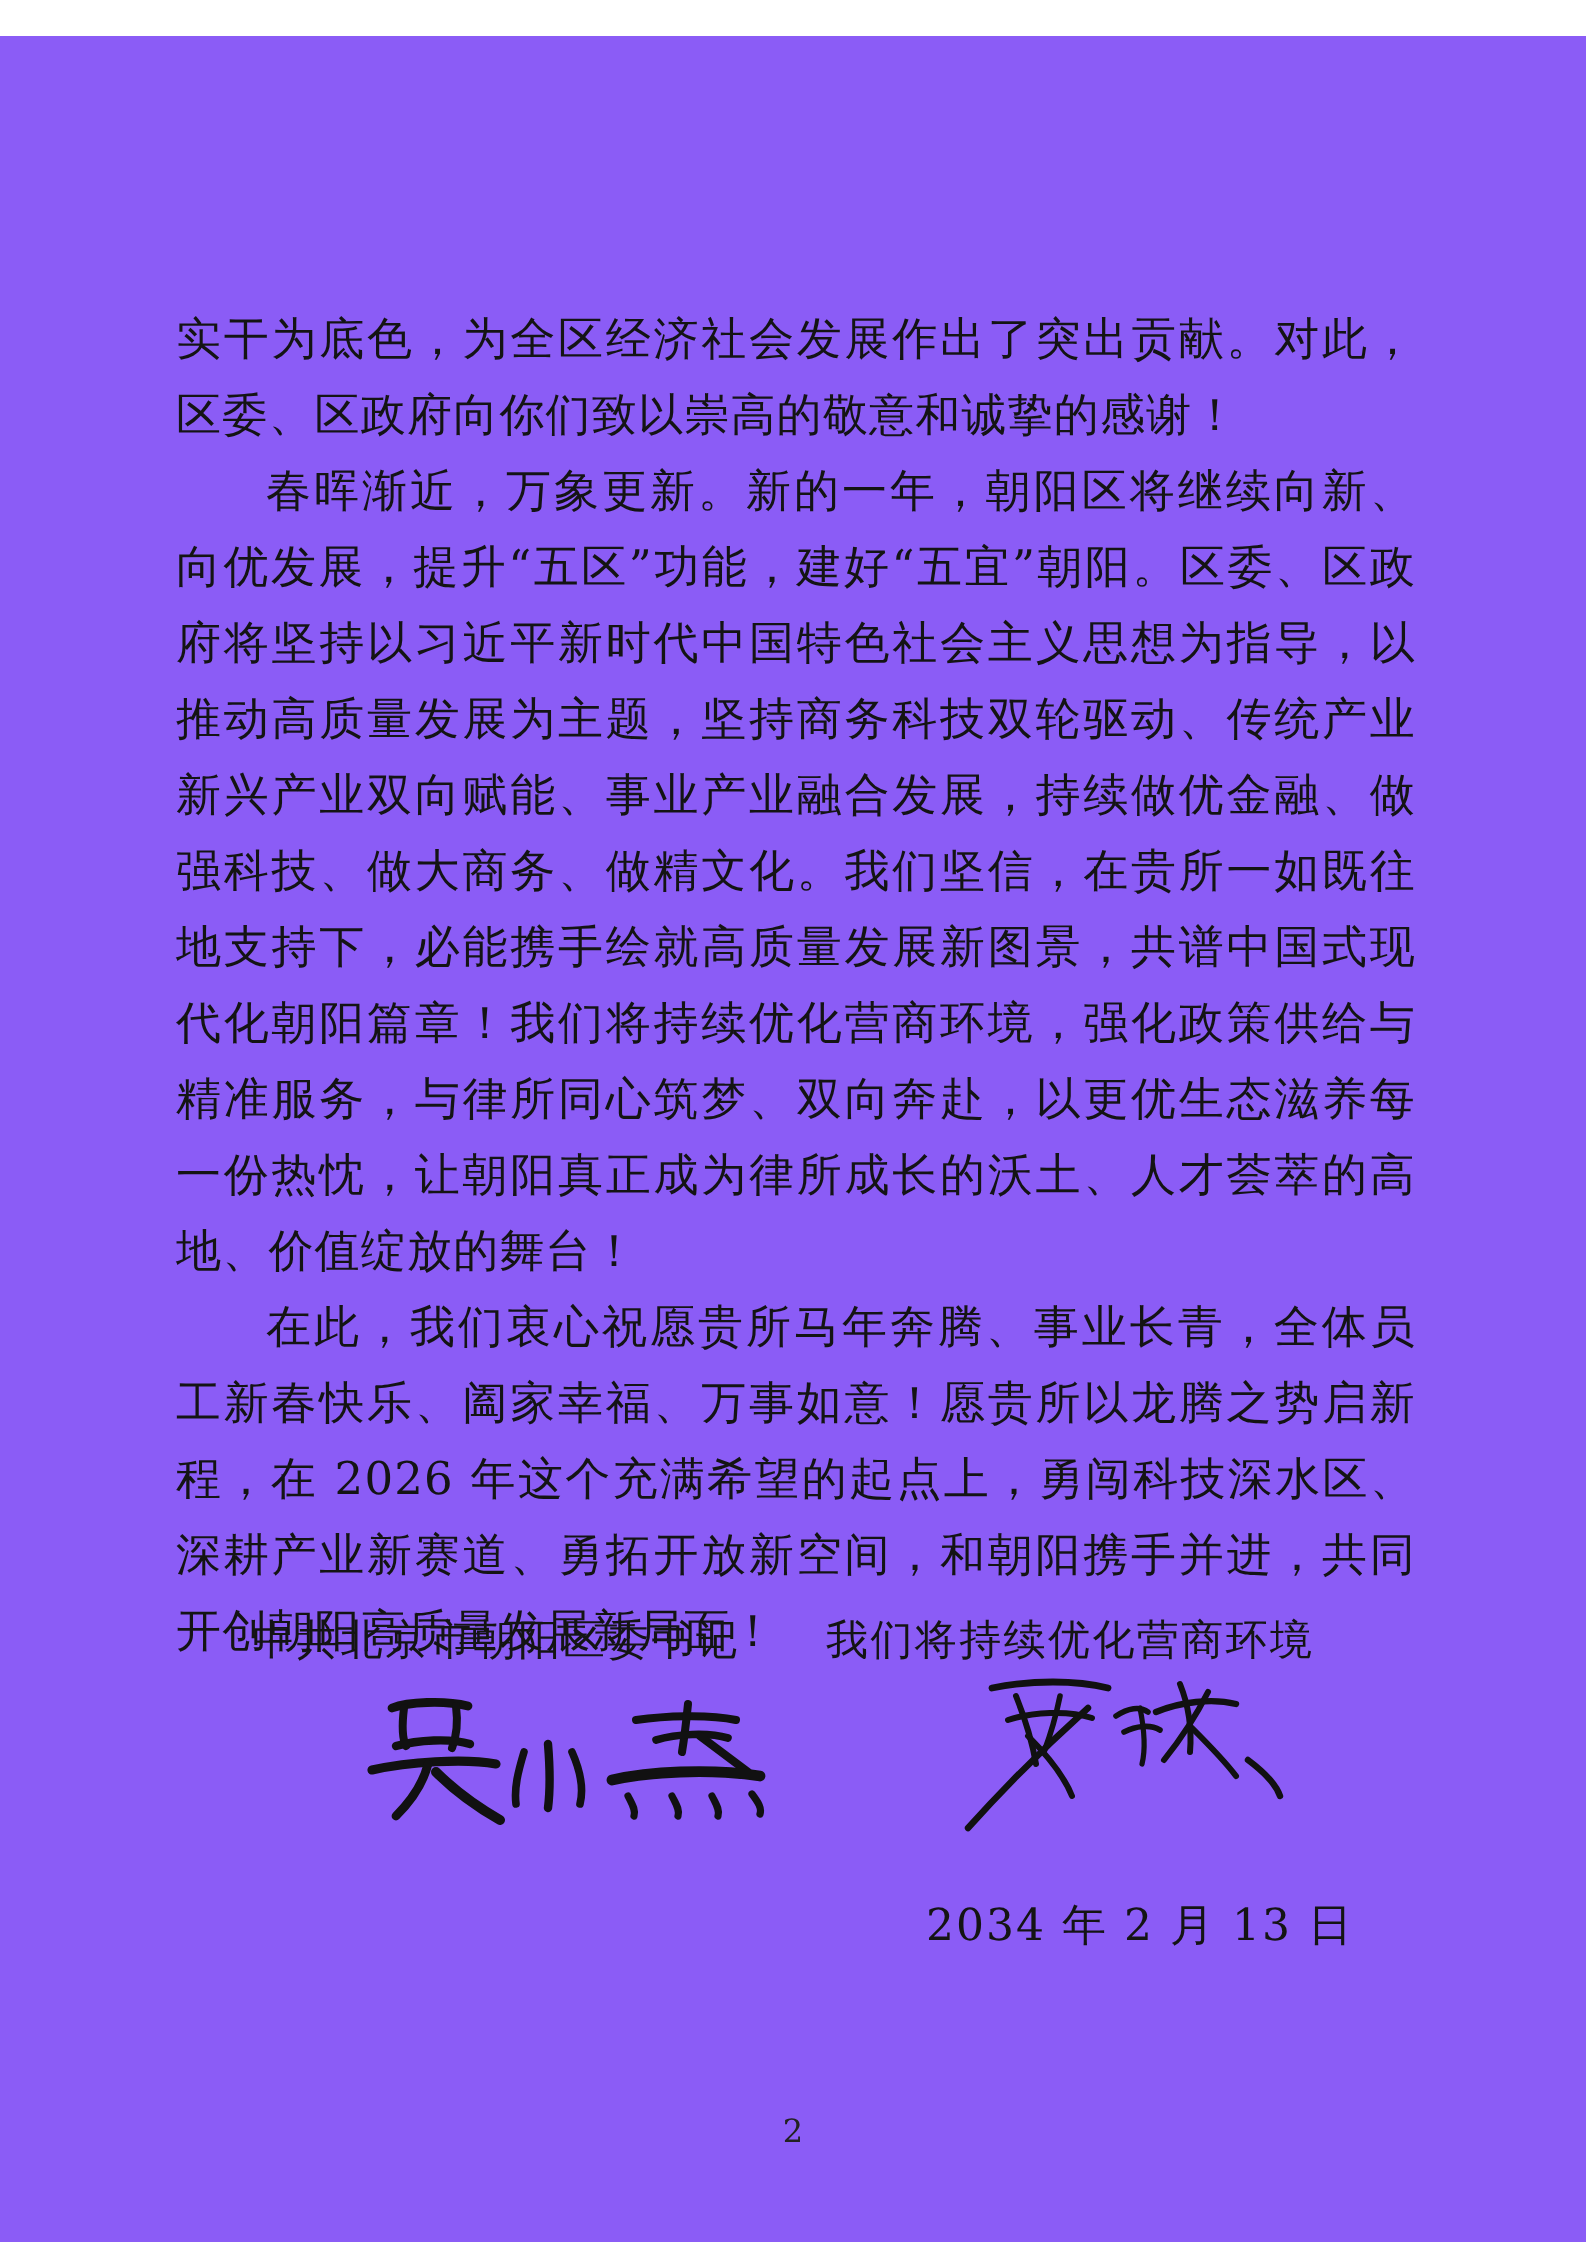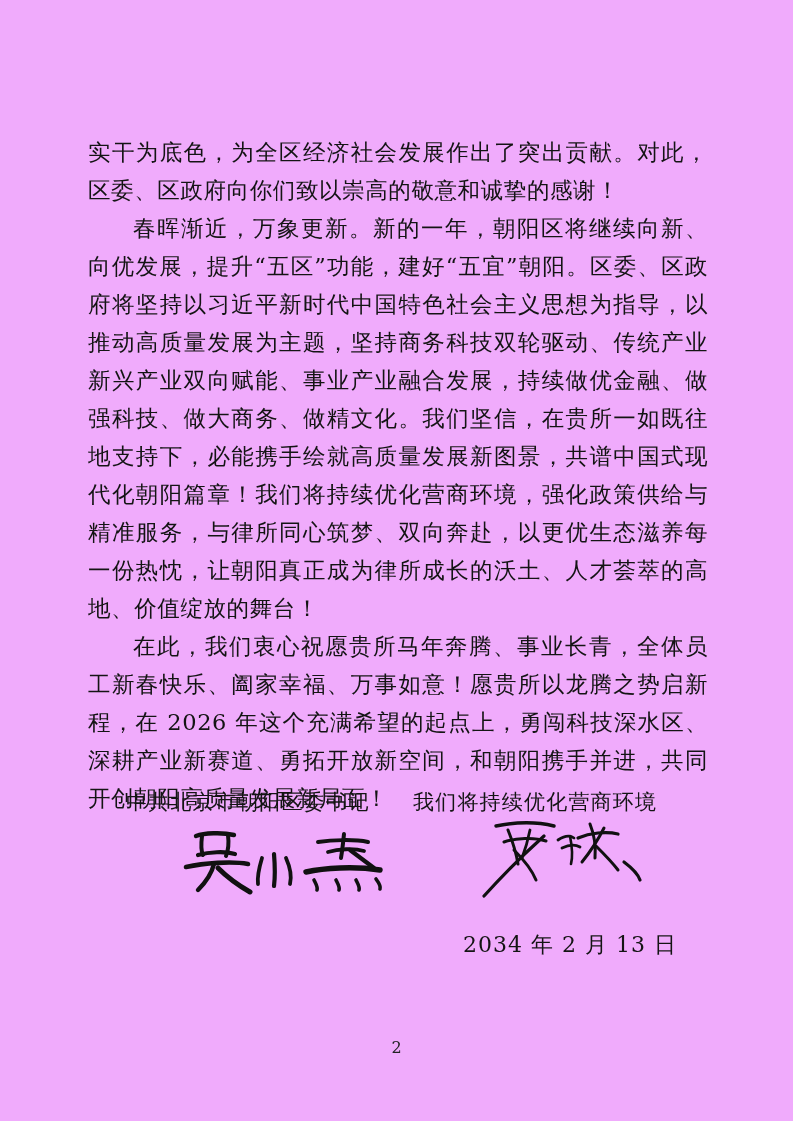--- a/index.html
+++ b/index.html
@@ -12,21 +12,22 @@
     height: 1121px;
     position: relative;
     font-family: "DejaVu Serif", "Liberation Serif", serif;
     color: #1a1a1a;
     overflow: hidden;
   }
 
   .page {
     position: absolute;
     inset: 0;
-    background: #f0abfc;
+    background: #8b5cf6;
+    margin-top: 18px;
   }
 
   
   .body-block {
     position: absolute;
     left: 88px;
     top: 133px;
     width: 620px;
   }
 

